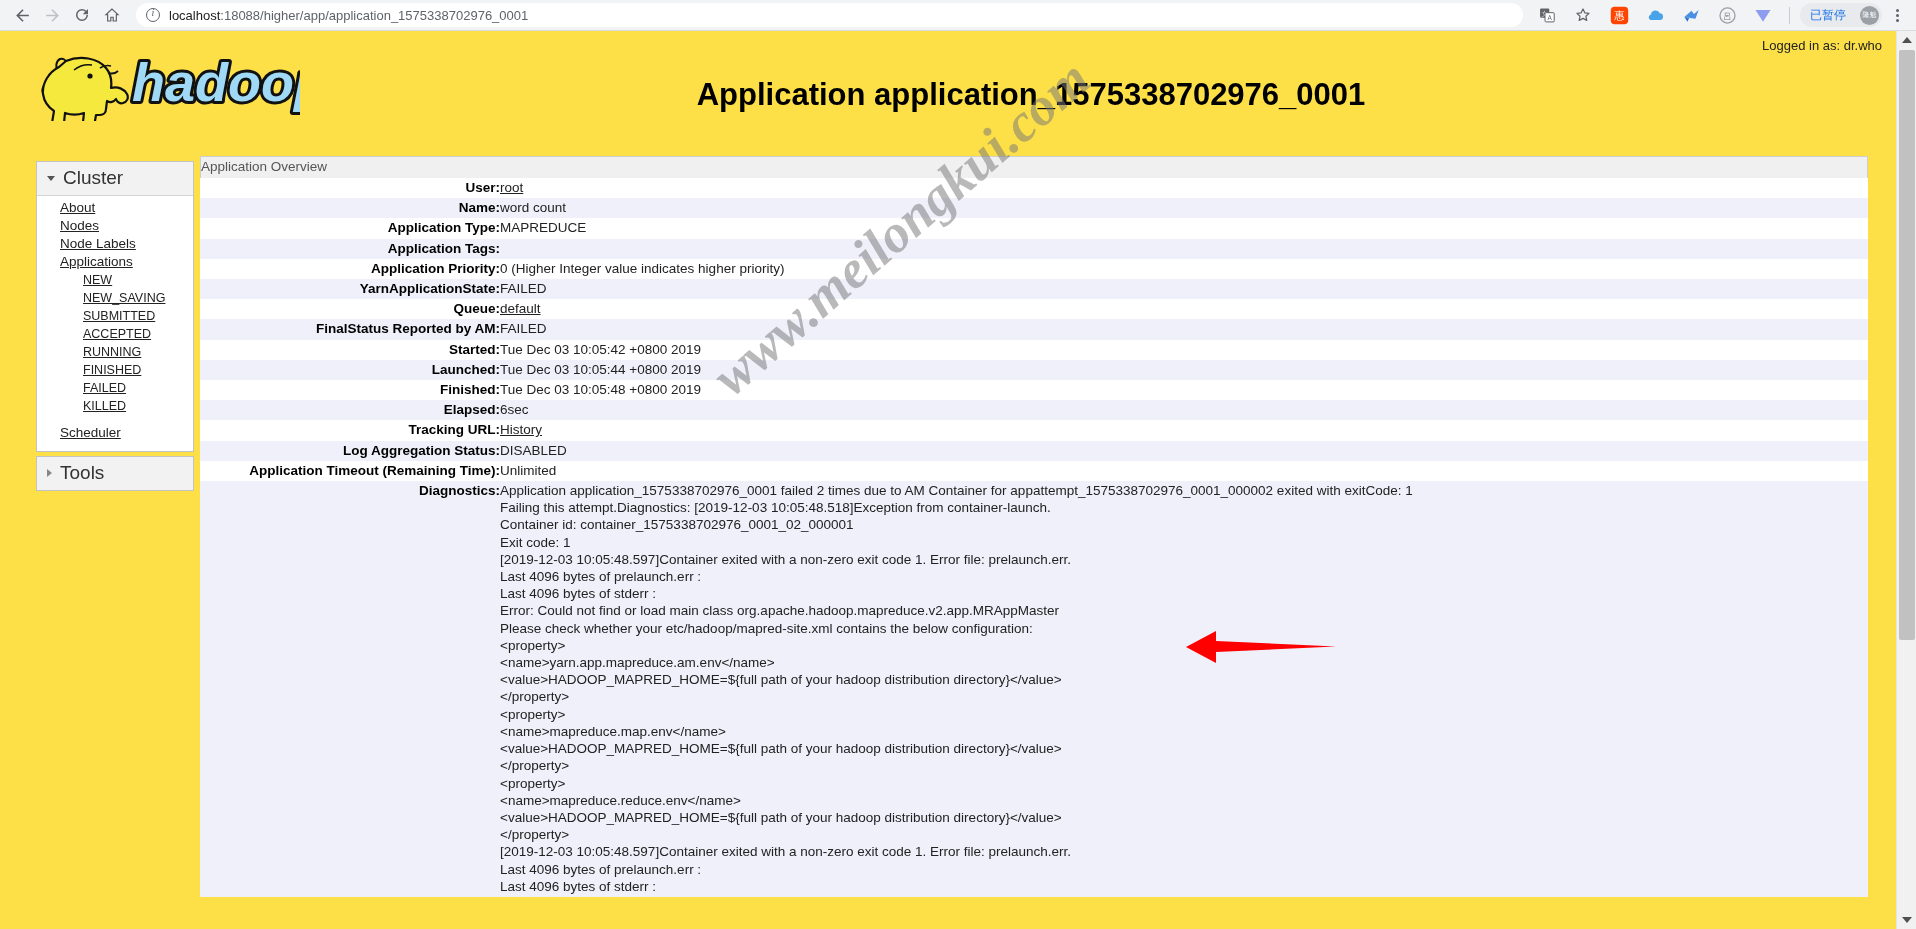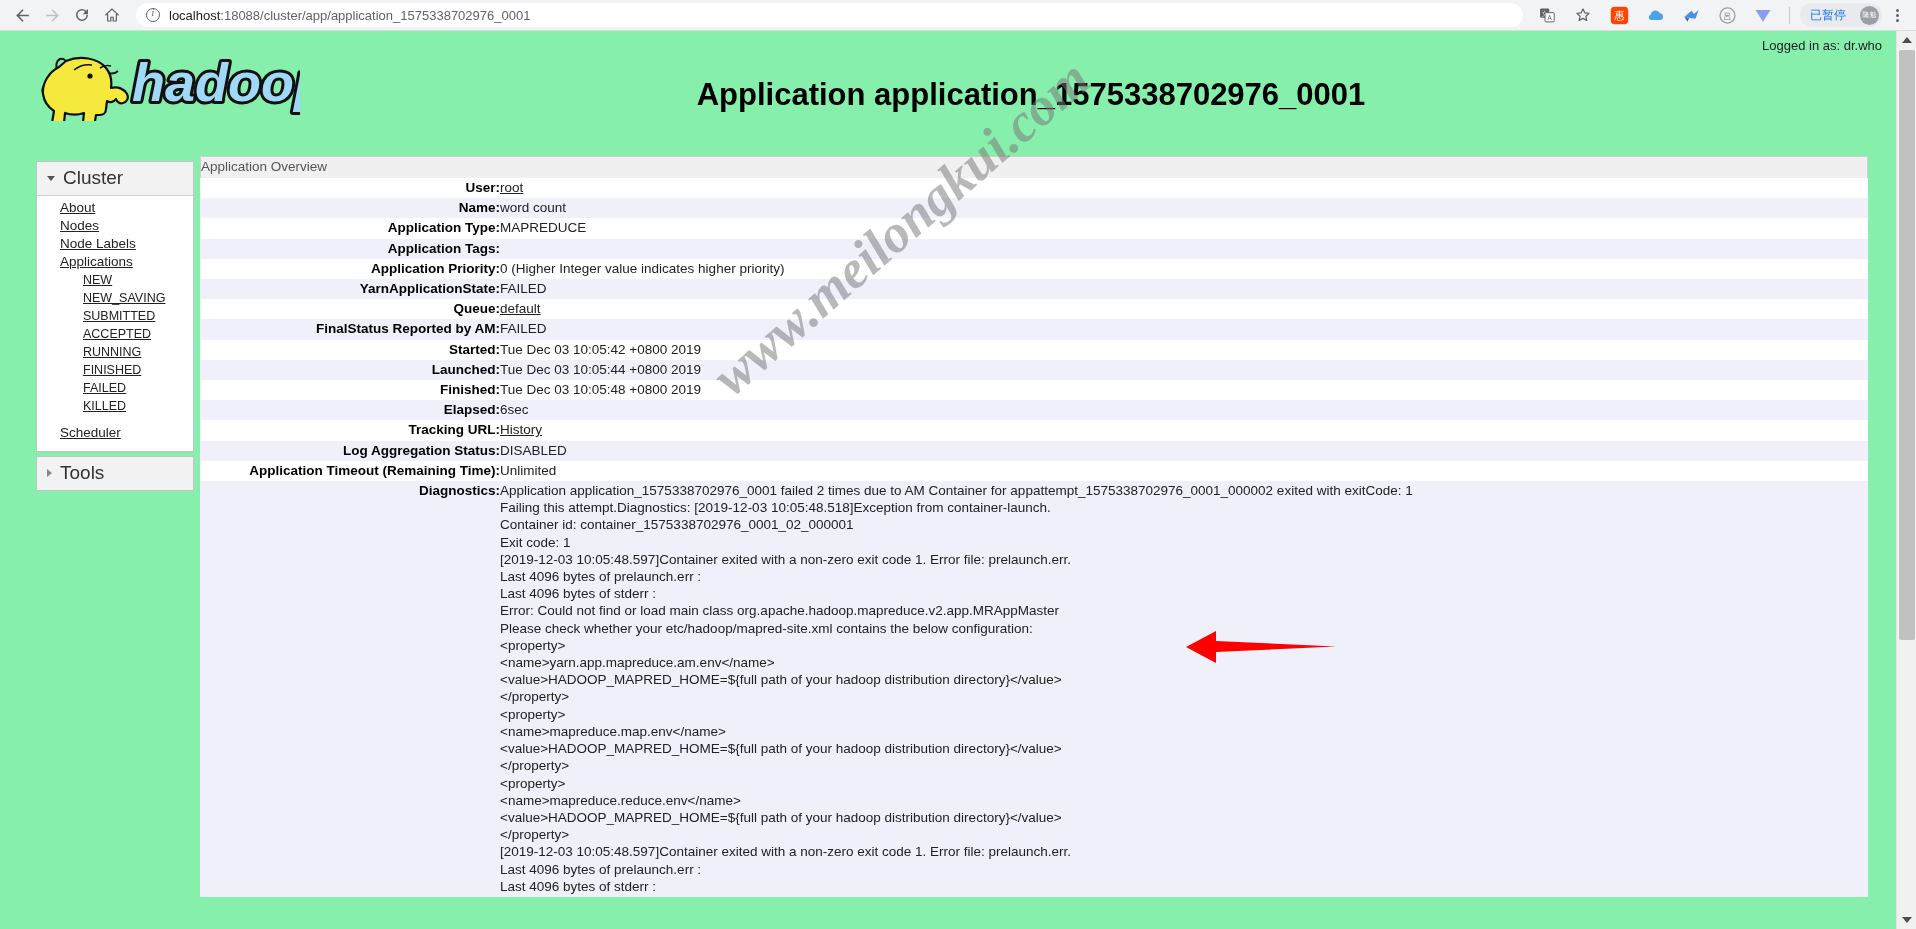--- a/index.html
+++ b/index.html
@@ -113,21 +113,21 @@
     width: 1916px;
     height: 898px;
     background: #ffffff;
     overflow: hidden;
   }
   #page-scroll-area {
     position: absolute;
     left: 0; top: 0;
     width: 1896px;
     height: 898px;
-    background: #86efac;
+    background: #fde047;
   }
 
   #logged-in {
     position: absolute;
     right: 14px; top: 7px;
     font-size: 13px;
     color: #222;
   }
 
   #header-zone {
@@ -321,21 +321,21 @@
       </svg>
   </div>
   <div class="nav-btn">
     <svg width="18" height="18" viewBox="0 0 24 24">
         <path d="M12 4l-8 7.5h2.2V20h4.2v-5h3.2v5h4.2v-8.5H20z" fill="none" stroke="currentColor" stroke-width="1.6"></path>
       </svg>
   </div>
 
   <div id="omnibox">
     <span class="info-circle"></span>
-    <span id="url-text"><span class="host-strong">localhost</span><span class="host-dim">:18088/cluster/app/application_1575338702976_0001</span></span>
+    <span id="url-text"><span class="host-strong">localhost</span><span class="host-dim">:18088/higher/app/application_1575338702976_0001</span></span>
   </div>
 
   <div class="toolbar-icons">
     <div class="tb-icon">
       <svg width="17" height="17" viewBox="0 0 24 24">
         <rect x="1.5" y="2" width="13" height="13" rx="1.5" fill="#5f6368"></rect>
         <text x="8" y="12" font-size="9" fill="#fff" text-anchor="middle" font-family="DejaVu Sans">文</text>
         <rect x="8.5" y="8" width="13" height="13" rx="1.5" fill="#fff" stroke="#5f6368" stroke-width="1.4"></rect>
         <text x="15" y="18.5" font-size="9" fill="#5f6368" text-anchor="middle" font-family="DejaVu Sans">A</text>
       </svg>

